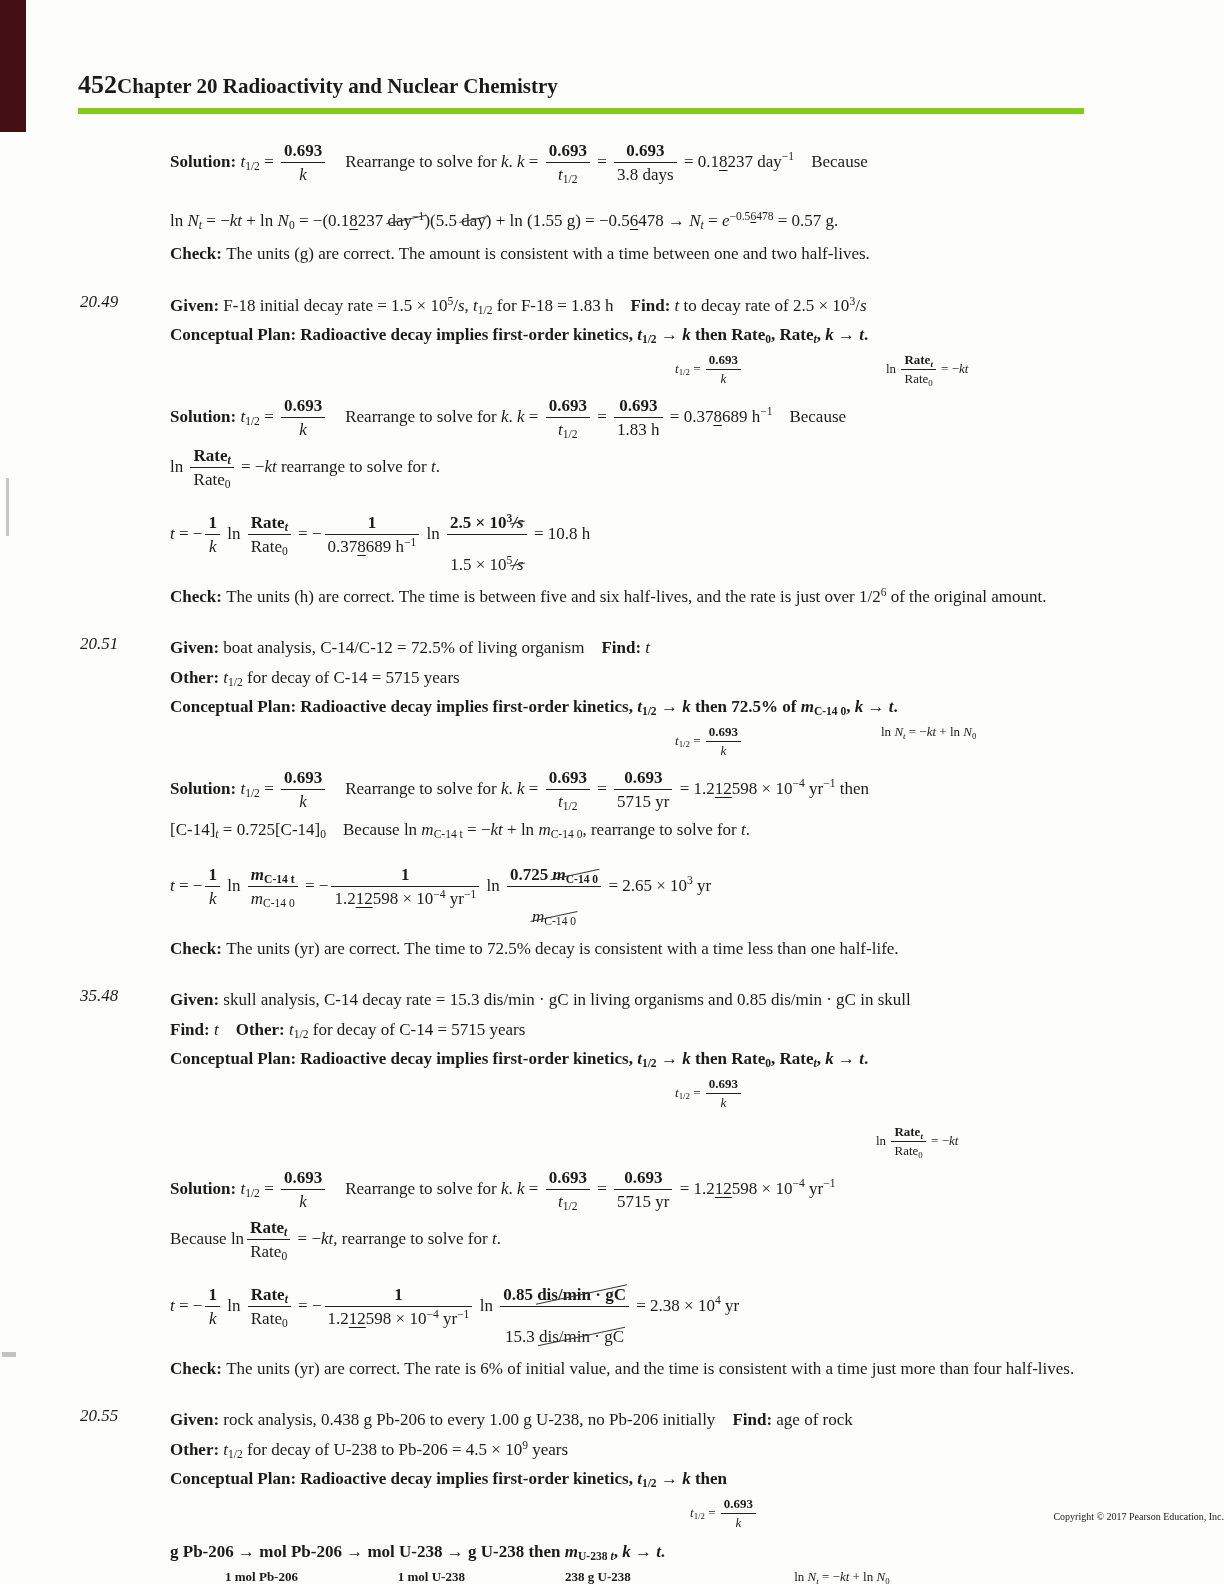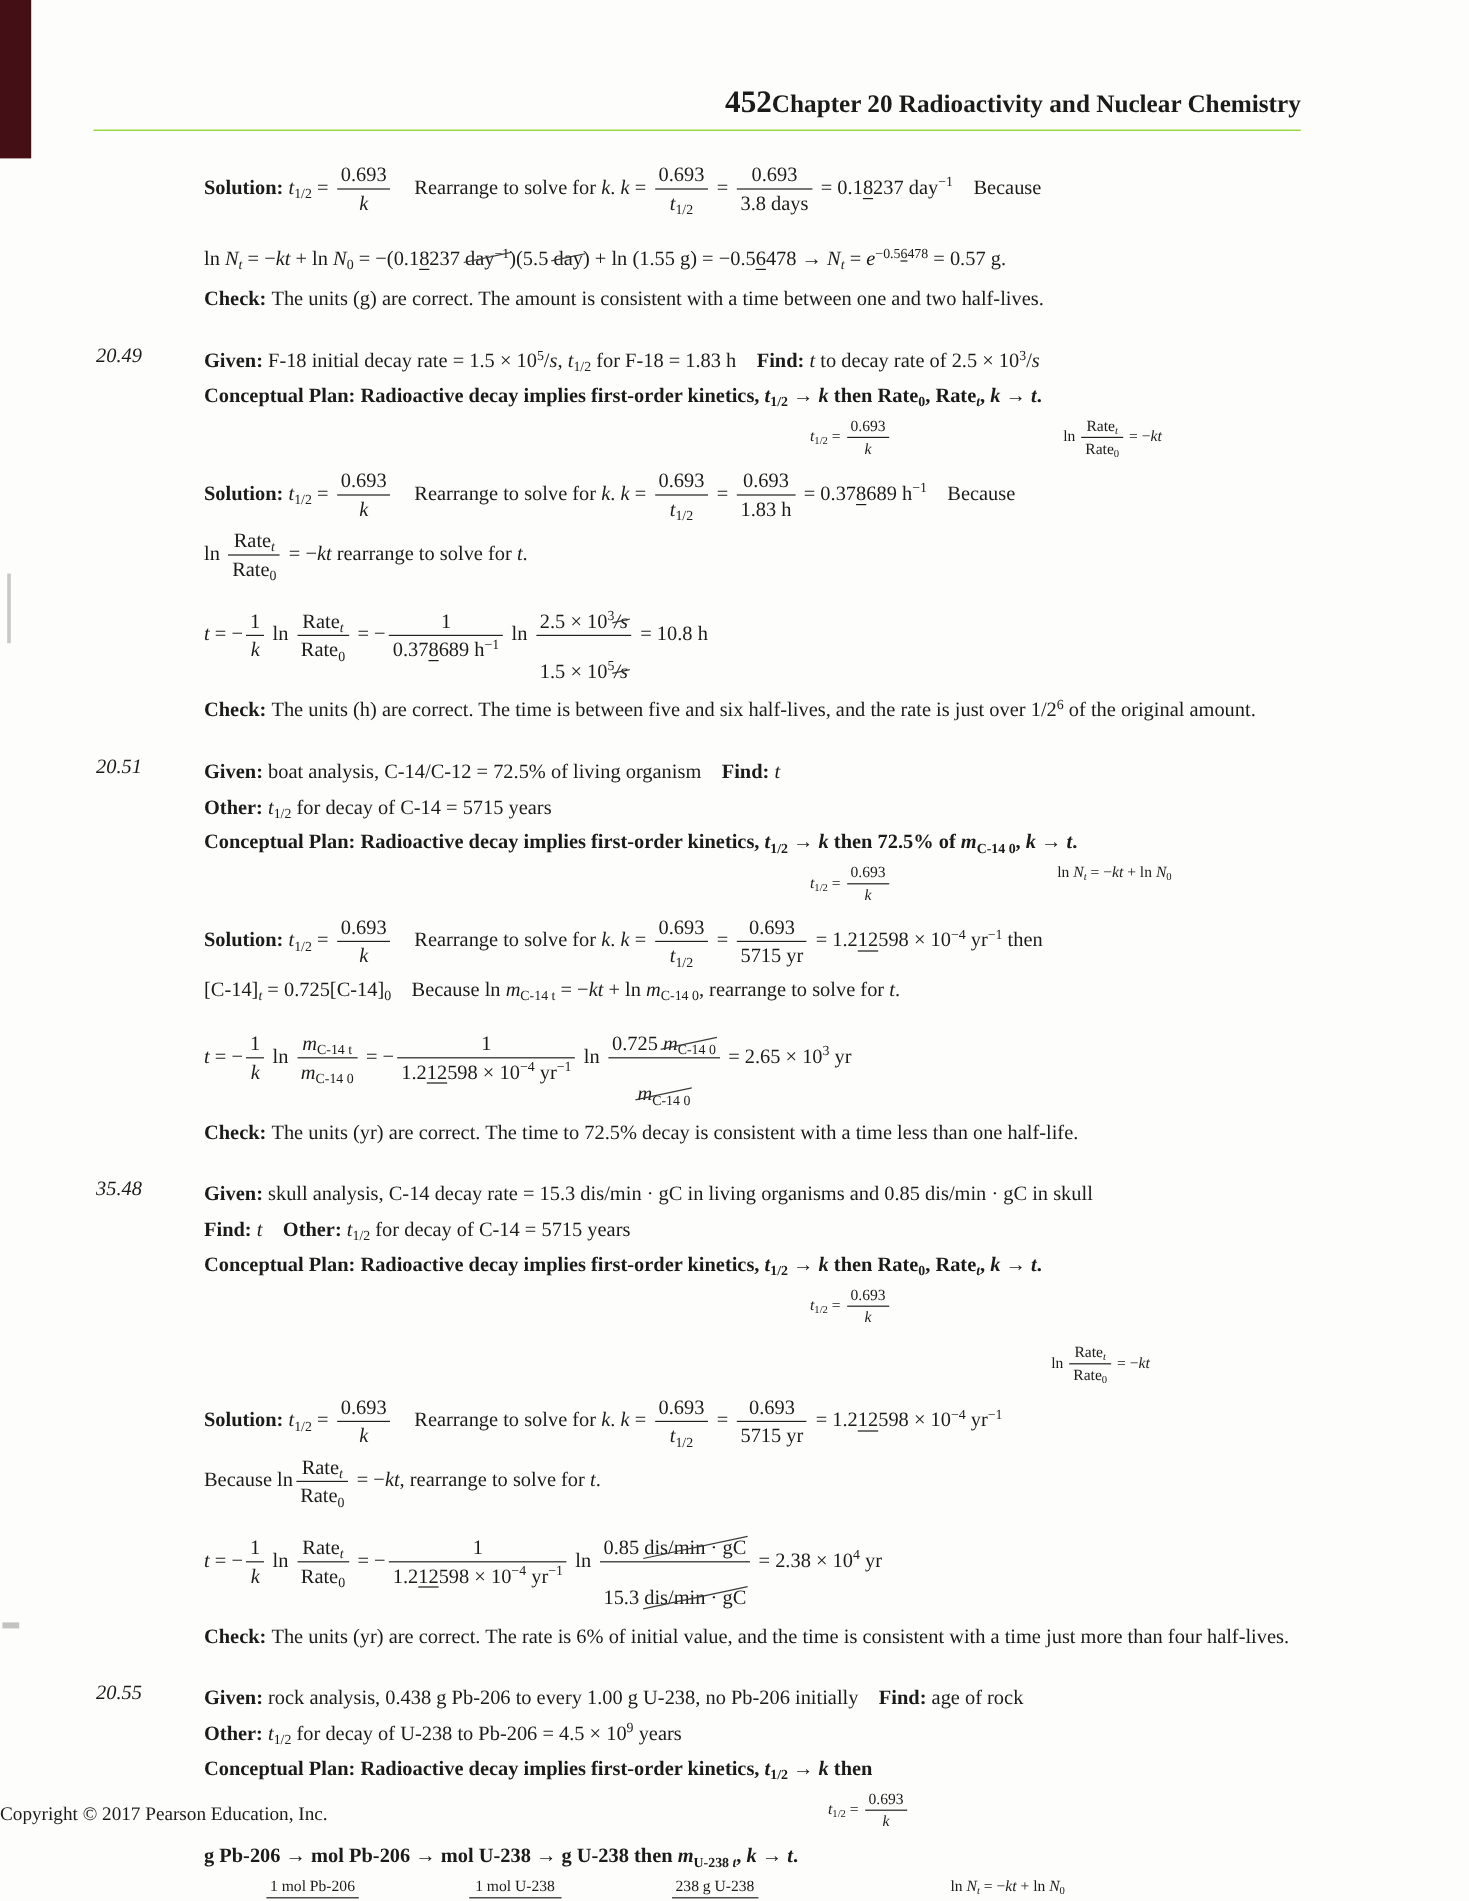--- a/index.html
+++ b/index.html
@@ -8,44 +8,44 @@
   .b{font-weight:bold;}
   .i{font-style:italic;}
   .bi{font-weight:bold;font-style:italic;}
   .u{text-decoration:underline;text-underline-offset:2.5px;}
   sub{font-size:68%;vertical-align:-0.3em;line-height:0;}
   sup{font-size:68%;vertical-align:0.55em;line-height:0;}
   .x{position:relative;display:inline-block;white-space:nowrap;margin-top:18px;}
   .x::after{content:"";position:absolute;left:-2px;right:-2px;top:45%;height:0;
             border-top:1.6px solid #3a3a3a;transform:rotate(-12deg);}
   .frac{display:inline-block;vertical-align:middle;text-align:center;margin:0 3px;line-height:1.25;}
-  .fn{display:block;padding:0 3px 1px;}
+  .fn{display:block;padding:0 3px 1px;font-weight:bold;}
   .fd{display:block;border-top:1.3px solid #222;padding:1px 3px 0;}
-  .header{margin:70px 140px 0 78px;display:flex;justify-content:flex-end;align-items:baseline;
-          border-bottom:1px solid #84cc16;padding-bottom:8px;}
+  .header{margin:70px 140px 0 78px;display:flex;justify-content:flex-start;align-items:baseline;
+          border-bottom:6px solid #84cc16;padding-bottom:8px;}
   .pagenum{font-size:26px;font-weight:bold;}
   .running-head{font-size:21px;font-weight:bold;}
   .main{padding:22px 135px 0 80px;}
   .prob{display:flex;margin-bottom:18px;}
   .pnum{width:90px;flex:none;padding-top:3px;font-style:italic;}
   .pbody{flex:1;min-width:0;}
   .mline{margin:4px 0;line-height:1.5;white-space:pre-wrap;}
   .check{margin-top:8px;}
   .planrow,.factorrow{display:flex;align-items:flex-start;font-size:13px;margin:2px 0 8px;gap:43px;}
   .planrow .frac,.factorrow .frac{margin:0 2px;}
   .pf{white-space:pre;}
   .ml505{margin-left:505px;}
   .ml520{margin-left:520px;}
   .ml100{margin-left:100px;}
   .ml95{margin-left:95px;}
   .ml90{margin-left:90px;margin-top:48px;}
   .ml50{margin-left:50px;}
   .ml45{margin-left:45px;}
   .ml115{margin-left:115px;}
-  .footer{position:absolute;left:0;right:0;bottom:62px;text-align:left;font-size:16px;}
+  .footer{position:absolute;left:0;right:0;bottom:62px;text-align:right;font-size:10px;}
   .artifact-red{position:absolute;left:0;top:0;width:26px;height:132px;background:#451015;}
   .artifact-line{position:absolute;left:6px;top:478px;width:3px;height:58px;background:#9a9a9a;opacity:.55;}
   .artifact-dash{position:absolute;left:2px;top:1352px;width:14px;height:5px;background:#8a8a8a;opacity:.5;}
 </style>
 </head>
 <body>
 
 <div class="page">
 
   <div class="artifact-red"></div>

